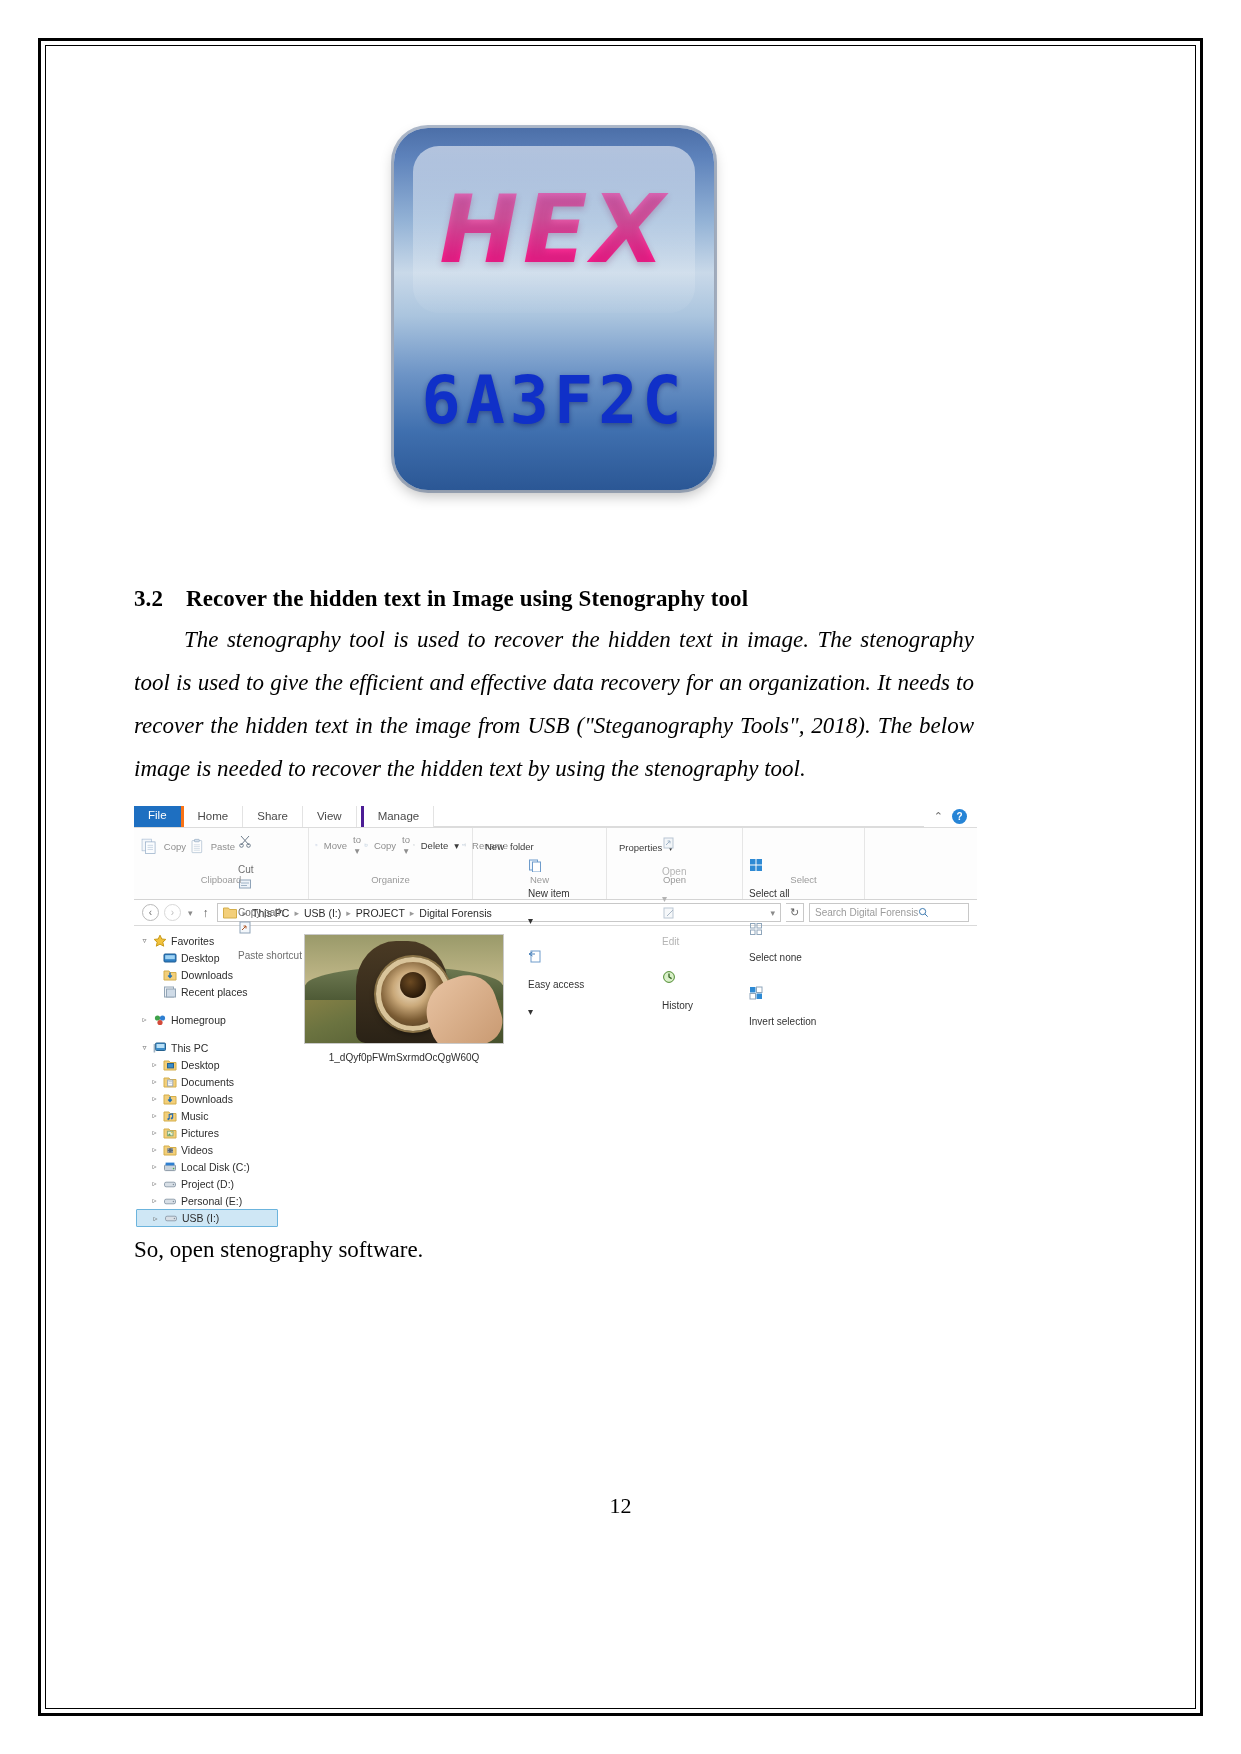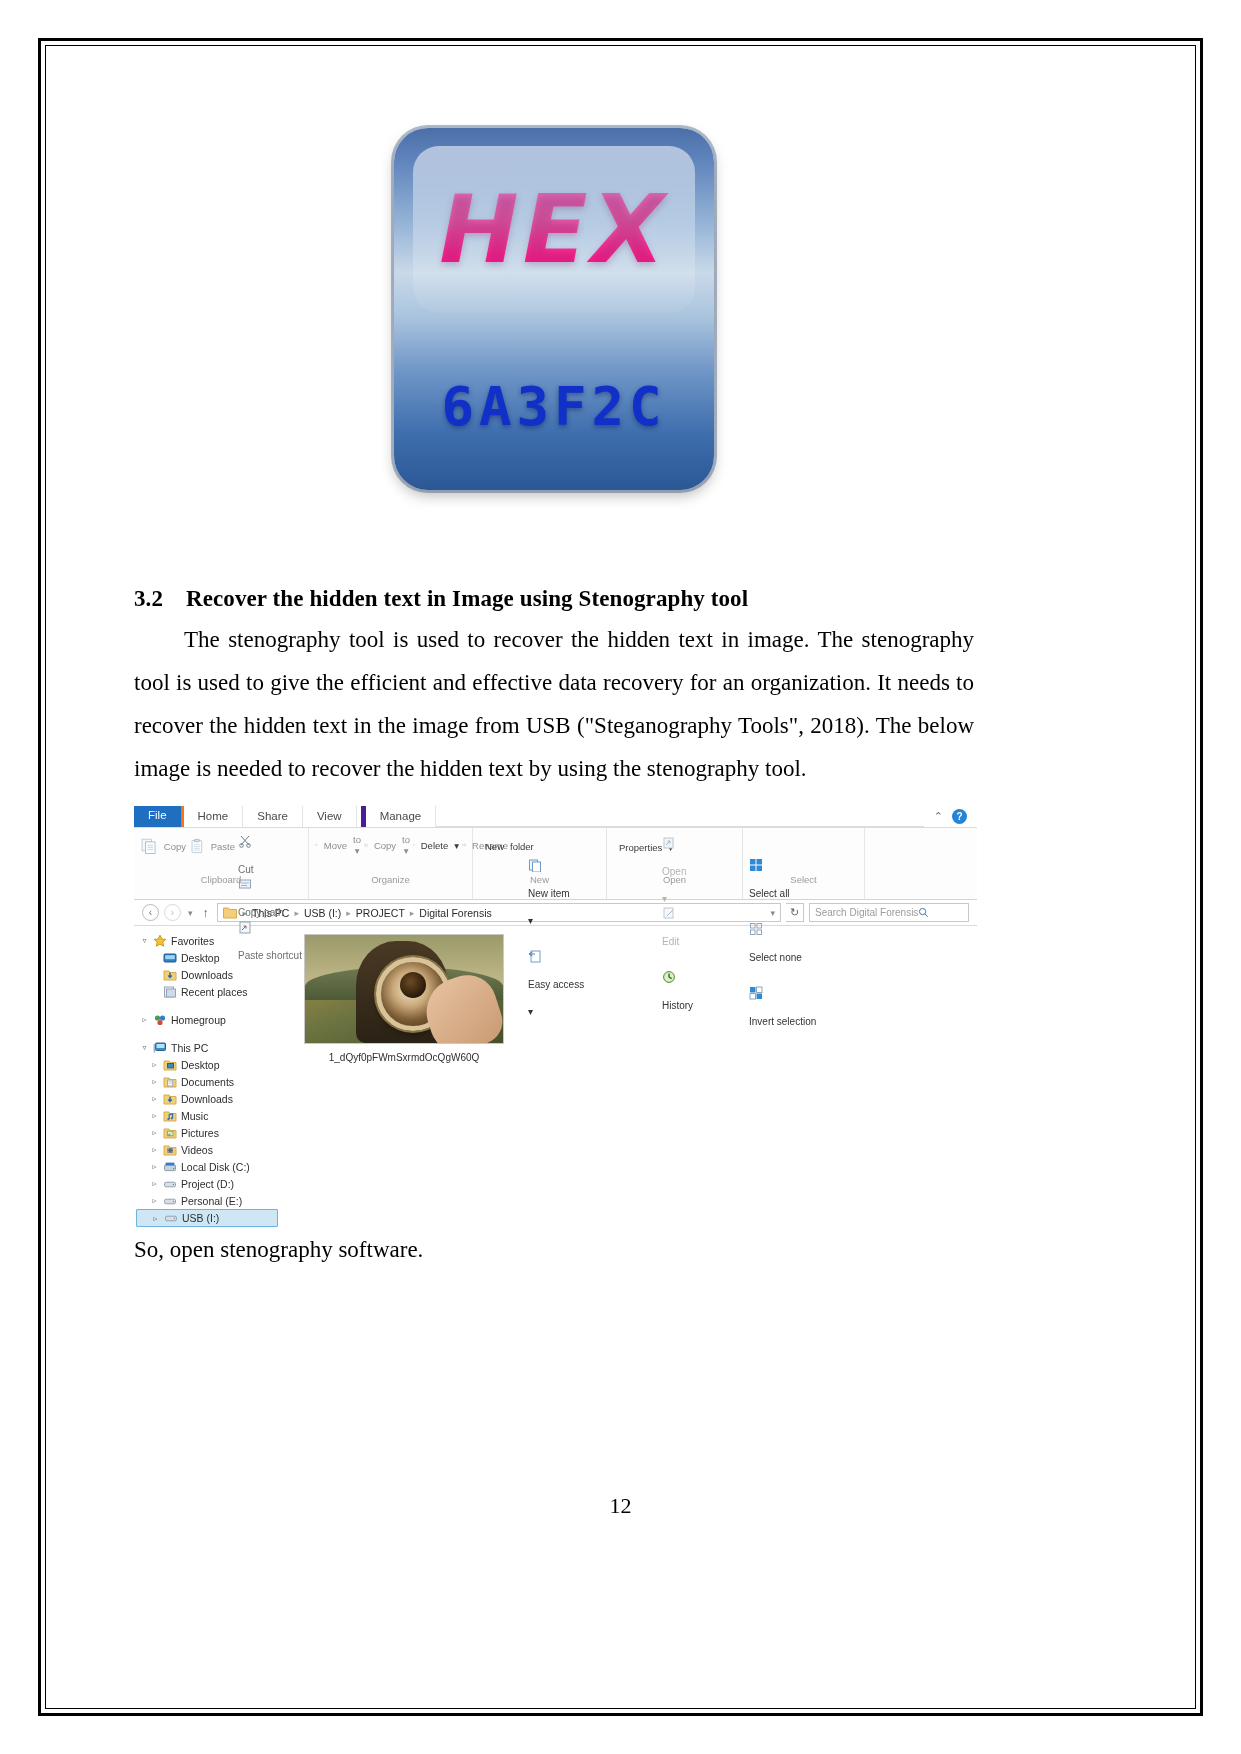--- a/index.html
+++ b/index.html
@@ -43,35 +43,35 @@
     font-family:"DejaVu Sans", sans-serif;
     font-weight:bold; font-style:italic; font-size:95px; letter-spacing:4px;
     background:linear-gradient(180deg,#d56fbe 0%,#e55ca9 40%,#ff1f8f 75%,#ff0f84 100%);
     -webkit-background-clip:text; background-clip:text; color:transparent;
     text-shadow:0 3px 6px rgba(120,30,90,.25);
     filter:blur(.6px);
   }
   .hex-code{
     position:absolute; bottom:52px; left:0; right:0; text-align:center;
     font-family:"DejaVu Sans Mono", monospace;
-    font-weight:bold; font-size:54px; letter-spacing:5px;
+    font-weight:bold; font-size:65px; letter-spacing:5px;
     color:#1030c8;
     text-shadow:0 2px 5px rgba(10,20,90,.45);
     filter:blur(.5px);
   }
 
   
   h2.sec-head{
     font-size:23px; font-weight:bold; margin:96px 0 0 0;
     font-family:"Liberation Serif", serif; letter-spacing:.1px;
   }
   h2.sec-head .num{ display:inline-block; width:52px; }
   p.body{
     font-size:23px; line-height:43px; text-align:justify;
-    margin:6px 0 0 0; text-indent:50px;
+    margin:6px 0 0 0; text-indent:50px;font-style:italic;
   }
   p.after{
     font-size:23px; line-height:40px; margin:0; text-align:left;
   }
   .page-num{
     position:absolute; left:0; right:0; bottom:0; text-align:center;
     font-size:22px;
   }
 
   
@@ -87,21 +87,21 @@
            background:#fff; border-bottom:1px solid #dcdcdc; }
   .tab-file{
     background:#1e6fc1; color:#fff; font-size:11.5px;
     padding:3px 14px 0 14px; font-weight:normal;
   }
   .tab{
     font-size:11.5px; color:#4a4a4a; padding:4px 14px 0 14px;
     border-right:1px solid #e3e3e3;
   }
   .tab.first{ border-left:3px solid #f97316; }
-  .tab.gap{ margin-left:4px; border-left:5px solid #4c1d95; }
+  .tab.gap{ margin-left:4px; border-left:3px solid #4c1d95; }
   .tabbar .spacer{ flex:1; border-bottom:1px solid #dcdcdc; }
   .helpicons{ display:flex; align-items:center; gap:9px; padding:0 10px; }
   .chev-up{ font-size:11px; color:#6d6d6d; }
   .help-circle{
     width:15px;height:15px;border-radius:50%;background:#2684d6;color:#fff;
     font-size:10px; display:flex;align-items:center;justify-content:center;
     font-weight:bold;
   }
 
   

